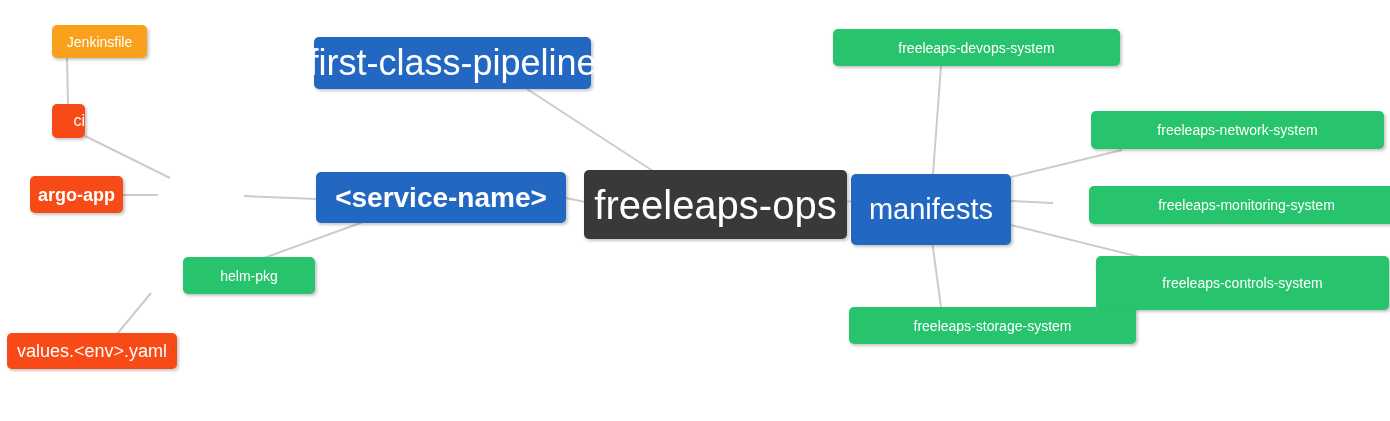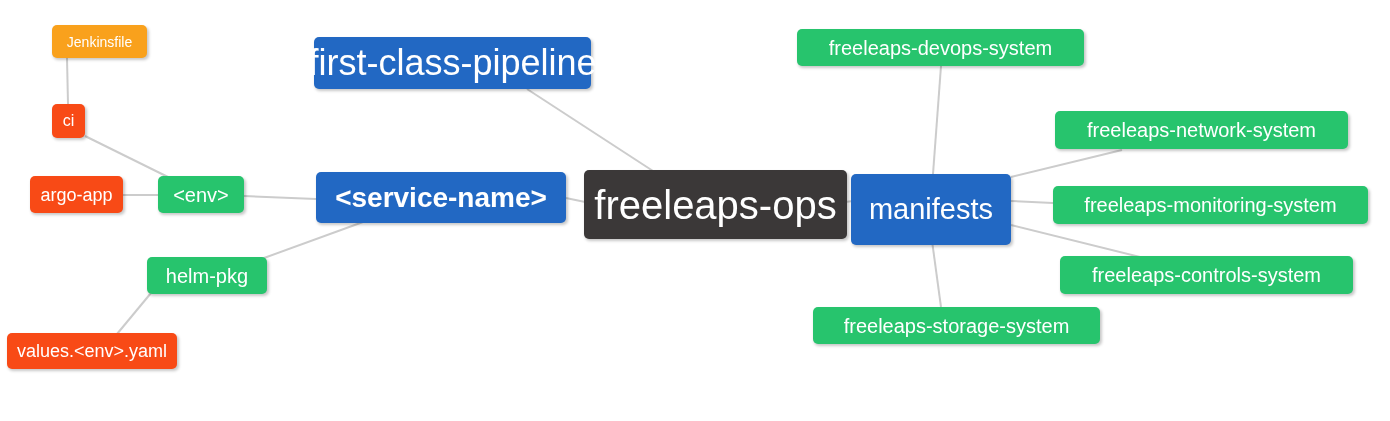--- a/index.html
+++ b/index.html
@@ -29,22 +29,22 @@
     color: #ffffff;
     border-radius: 5px;
     box-shadow: 1.5px 2px 3px rgba(0,0,0,0.22);
     white-space: nowrap;
     cursor: default;
     line-height: 1;
   }
   .fs13 { font-size: 14px; }
   .fs15 { font-size: 16px; }
   .fs17 { font-size: 18px; }
-  .fs18 { font-size: 18px; }
-  .fs21 { font-size: 20px; }
+  .fs18 { font-size: 18px; font-weight: bold; }
+  .fs21 { font-size: 14px; margin-left: 36px; }
   .fs27 { font-size: 36px; }
   .fs28 { font-size: 28px; }
   .fs29 { font-size: 29px; }
   .fs35 { font-size: 40px; }
 </style>
 </head>
 <body>
 
 <div class="canvas">
 
@@ -62,33 +62,30 @@
     <line class="edge" x1="1011" y1="177" x2="1122" y2="150" stroke-width="2" stroke="#CCCCCC"></line>
     <line class="edge" x1="1011" y1="201" x2="1053" y2="203" stroke-width="2" stroke="#CCCCCC"></line>
     <line class="edge" x1="1011" y1="225" x2="1140" y2="257" stroke-width="2" stroke="#CCCCCC"></line>
     <line class="edge" x1="930" y1="226" x2="941" y2="307" stroke-width="2" stroke="#CCCCCC"></line>
   </svg>
 
   <div class="node fs13" style="left: 20px; top: 25px; width: 95px; height: 33px; background-color: rgb(249, 161, 28); margin-left: 32px;">
       <span>Jenkinsfile</span>
     </div>
 
-  <div class="node fs15" style="left: 52px; top: 104px; width: 33px; height: 34px; background-color: rgb(248, 74, 22);">
+  <div class="node fs15" style="left: 52px; top: 104px; width: 33px; height: 34px; background-color: rgb(248, 74, 22); justify-content: flex-end;">
       <span>ci</span>
     </div>
 
   <div class="node fs18" style="left: 30px; top: 176px; width: 93px; height: 37px; background-color: rgb(248, 74, 22);">
       <span>argo-app</span>
     </div>
 
-  <div class="node fs21" style="left: 158px; top: 176px; width: 86px; height: 37px; background-color: rgb(39, 196, 109);">
-      <span>&lt;env&gt;</span>
-    </div>
 
-  <div class="node fs21" style="left: 147px; top: 257px; width: 120px; height: 37px; background-color: rgb(39, 196, 109);">
+  <div class="node fs21" style="left: 147px; top: 257px; width: 132px; height: 37px; background-color: rgb(39, 196, 109);">
       <span>helm-pkg</span>
     </div>
 
   <div class="node fs17" style="left: 7px; top: 333px; width: 170px; height: 36px; background-color: rgb(248, 74, 22);">
       <span>values.&lt;env&gt;.yaml</span>
     </div>
 
   <div class="node fs28" style="left: 316px; top: 172px; width: 250px; height: 51px; background-color: rgb(34, 104, 195); font-weight: bold;">
       <span>&lt;service-name&gt;</span>
     </div>
@@ -110,21 +107,21 @@
     </div>
 
   <div class="node fs21" style="left: 1055px; top: 111px; width: 293px; height: 38px; background-color: rgb(39, 196, 109);">
       <span>freeleaps-network-system</span>
     </div>
 
   <div class="node fs21" style="left: 1053px; top: 186px; width: 315px; height: 38px; background-color: rgb(39, 196, 109);">
       <span>freeleaps-monitoring-system</span>
     </div>
 
-  <div class="node fs21" style="left: 1060px; top: 256px; width: 293px; height: 38px; background-color: rgb(39, 196, 109);">
+  <div class="node fs21" style="left: 1060px; top: 256px; width: 293px; height: 54px; background-color: rgb(39, 196, 109);">
       <span>freeleaps-controls-system</span>
     </div>
 
   <div class="node fs21" style="left: 813px; top: 307px; width: 287px; height: 37px; background-color: rgb(39, 196, 109);">
       <span>freeleaps-storage-system</span>
     </div>
 
 </div>
 
 </body></html>

